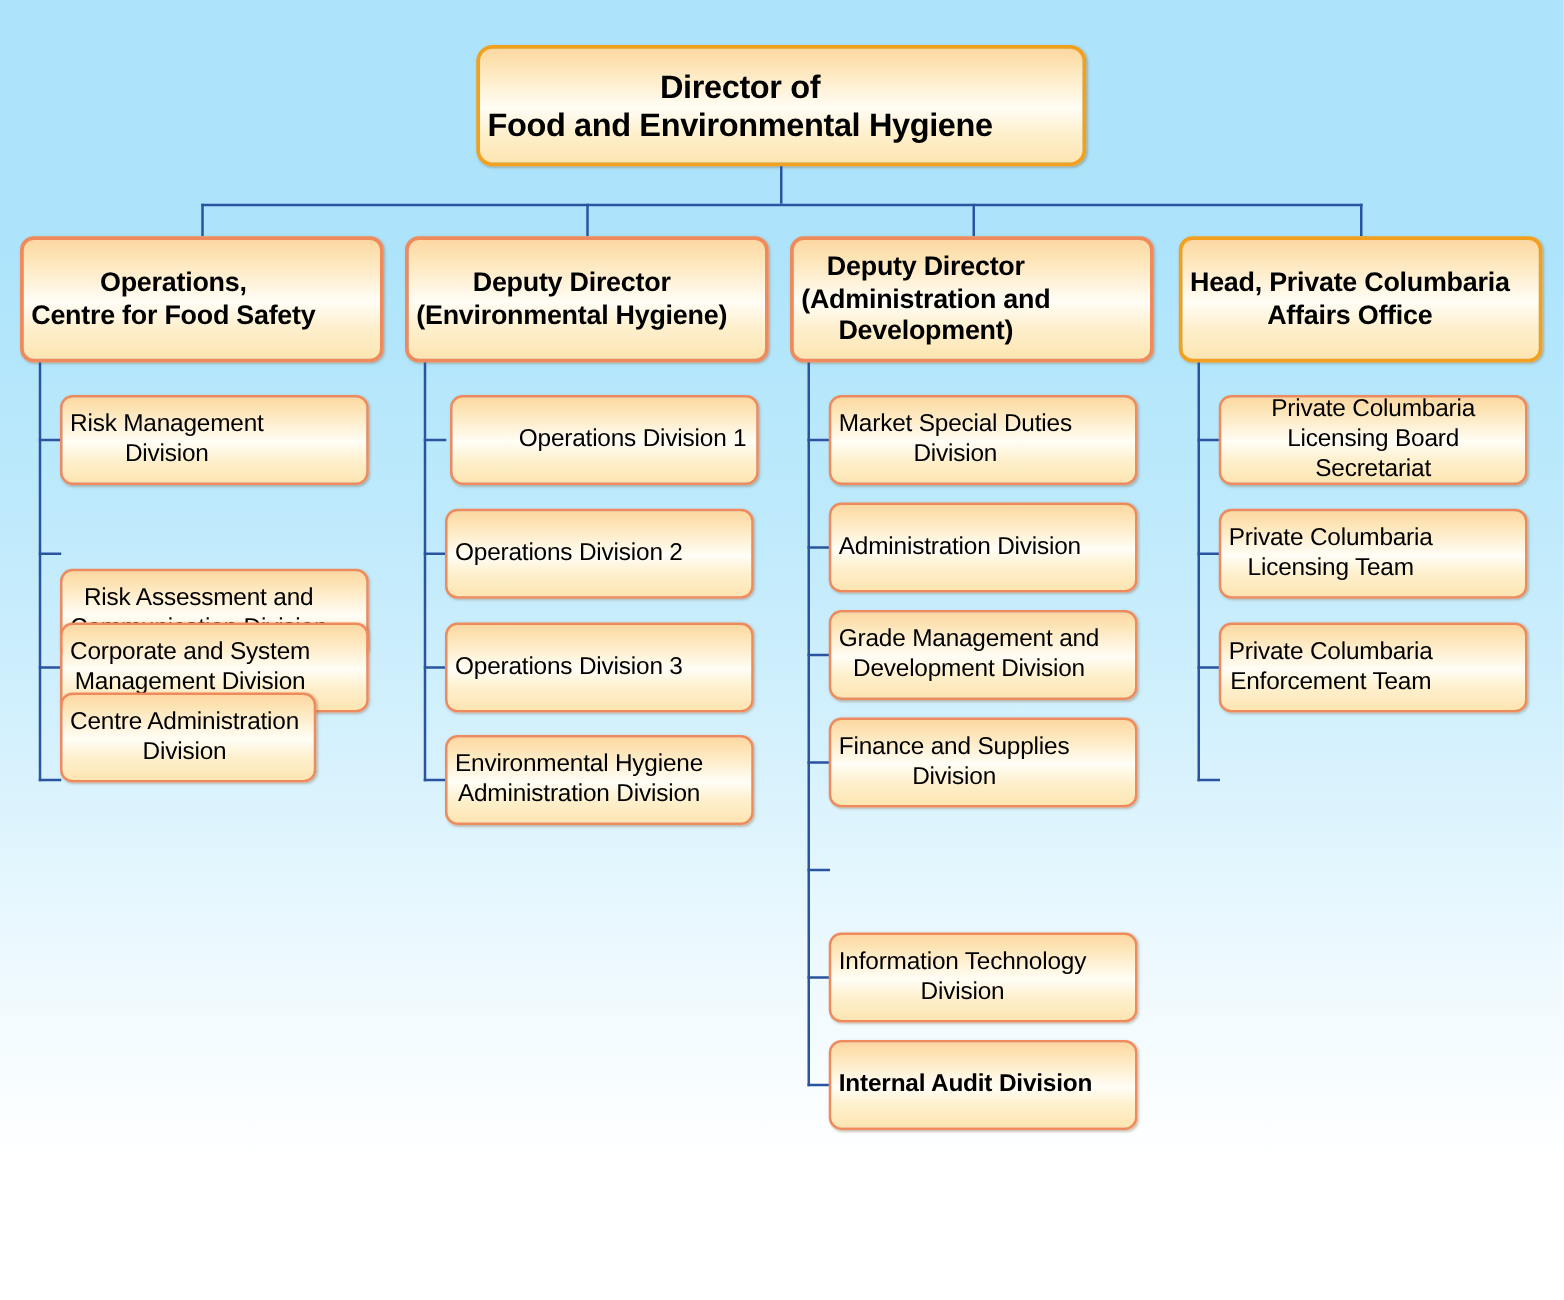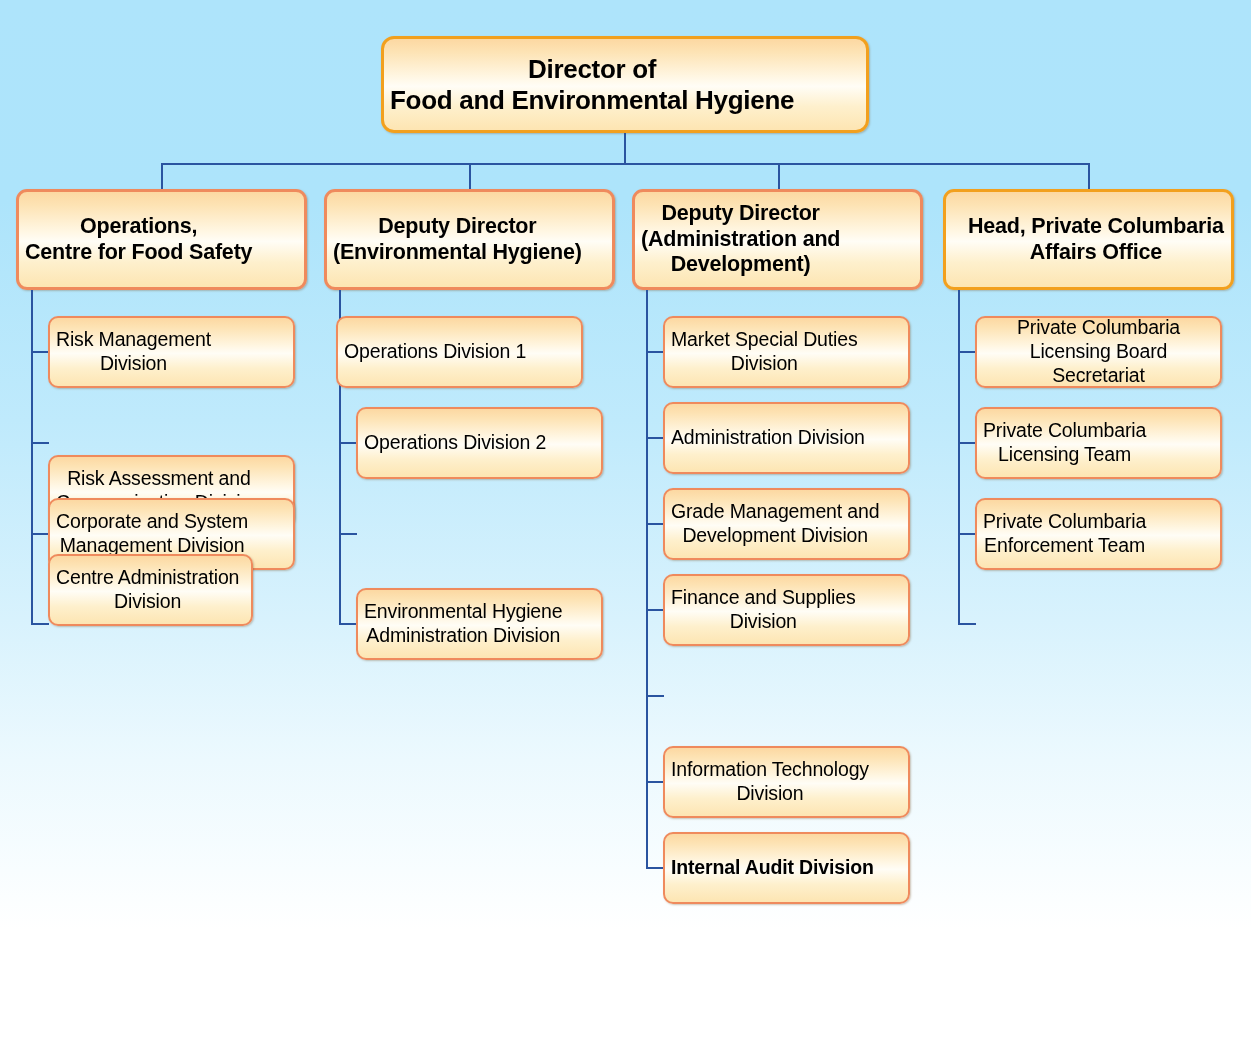--- a/index.html
+++ b/index.html
@@ -69,21 +69,20 @@
   .box-l2 {
     border: 3px solid #ef8a5d;
     font-weight: bold;
     font-size: 21.5px;
     line-height: 1.2;
     letter-spacing: -0.2px;
   }
 
   .box-l2.accent {
     border: 3px solid #f2a01e;
-    padding-left: 16px;
   }
 
   .box-l3 {
     border: 2px solid #ef8a5d;
     border-radius: 10px;
     font-weight: normal;
     font-size: 19.5px;
     line-height: 1.22;
     letter-spacing: -0.15px;
   }
@@ -141,30 +140,33 @@
 Division</span>
   </div>
 
   <div class="box box-l2" style="left:324px; top:189px; width:291px; height:101px;">
     <span class="txt">Deputy Director
 (Environmental Hygiene)</span>
   </div>
   <div class="line vline" style="left:339px; top:290px; width:2px; height:335px;"></div>
 
   <div class="line hline" style="left:339px; top:351px; width:18px; height:2px;"></div>
-  <div class="box box-l3" style="left:336px; top:316px; width:247px; height:72px;">
+  <div class="box box-l3" style="left:360px; top:316px; width:247px; height:72px;padding-left:47px;">
     <span class="txt">Operations Division 1</span>
   </div>
 
   <div class="line hline" style="left:339px; top:442px; width:18px; height:2px;"></div>
   <div class="box box-l3" style="left:356px; top:407px; width:247px; height:72px;">
     <span class="txt">Operations Division 2</span>
   </div>
 
   <div class="line hline" style="left:339px; top:533px; width:18px; height:2px;"></div>
+  <div class="box box-l3" style="left:356px; top:498px; width:247px; height:72px;">
+    <span class="txt">Operations Division 3</span>
+  </div>
 
   <div class="line hline" style="left:339px; top:623px; width:18px; height:2px;"></div>
   <div class="box box-l3" style="left:356px; top:588px; width:247px; height:72px;">
     <span class="txt">Environmental Hygiene
 Administration Division</span>
   </div>
 
   <div class="box box-l2" style="left:632px; top:189px; width:291px; height:101px;">
     <span class="txt">Deputy Director
 (Administration and

